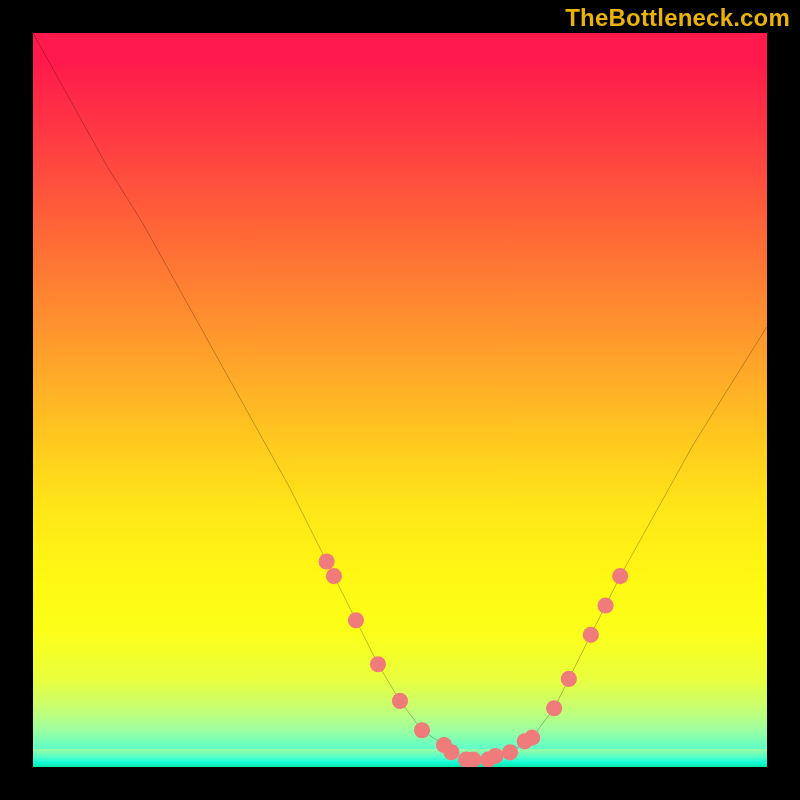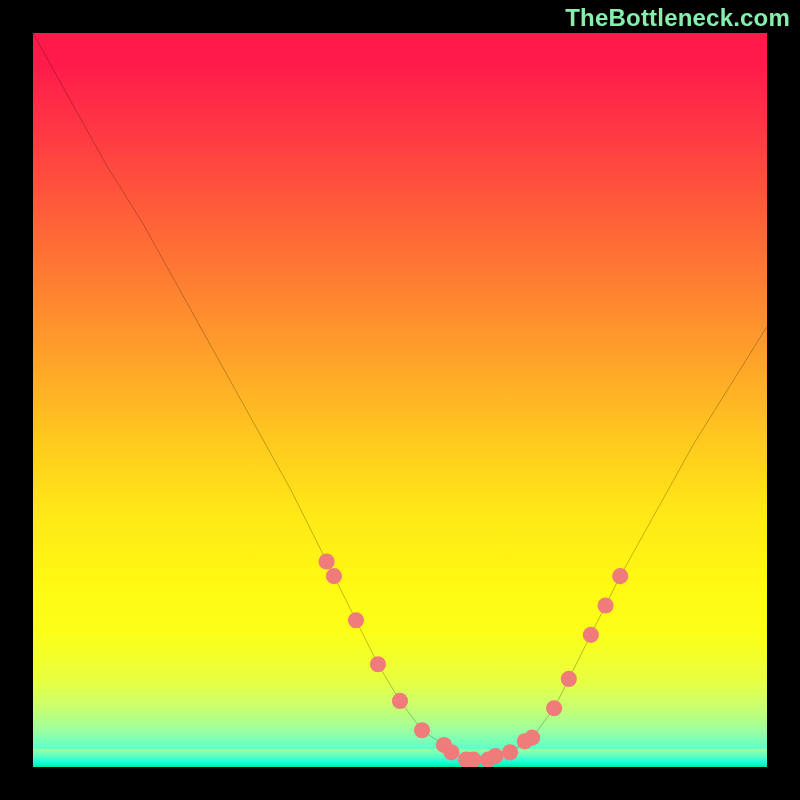--- a/index.html
+++ b/index.html
@@ -10,21 +10,21 @@
     height: 800px;
     background: #000;
   }
   .watermark {
     position: absolute;
     top: 4px;
     right: 10px;
     font-family: Arial, Helvetica, sans-serif;
     font-size: 24px;
     font-weight: 600;
-    color: #86efac;
+    color: #eab308;
     letter-spacing: 0.2px;
     z-index: 40;
   }
   .plot {
     position: absolute;
     left: 33px;
     top: 33px;
     width: 734px;
     height: 734px;
     overflow: hidden;

